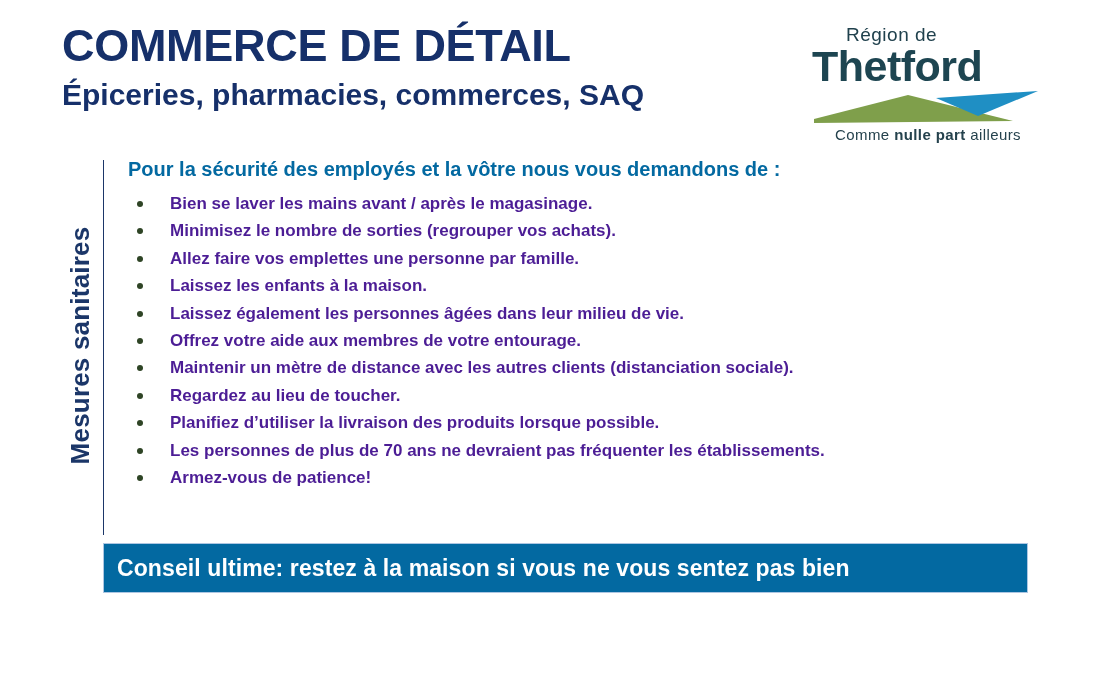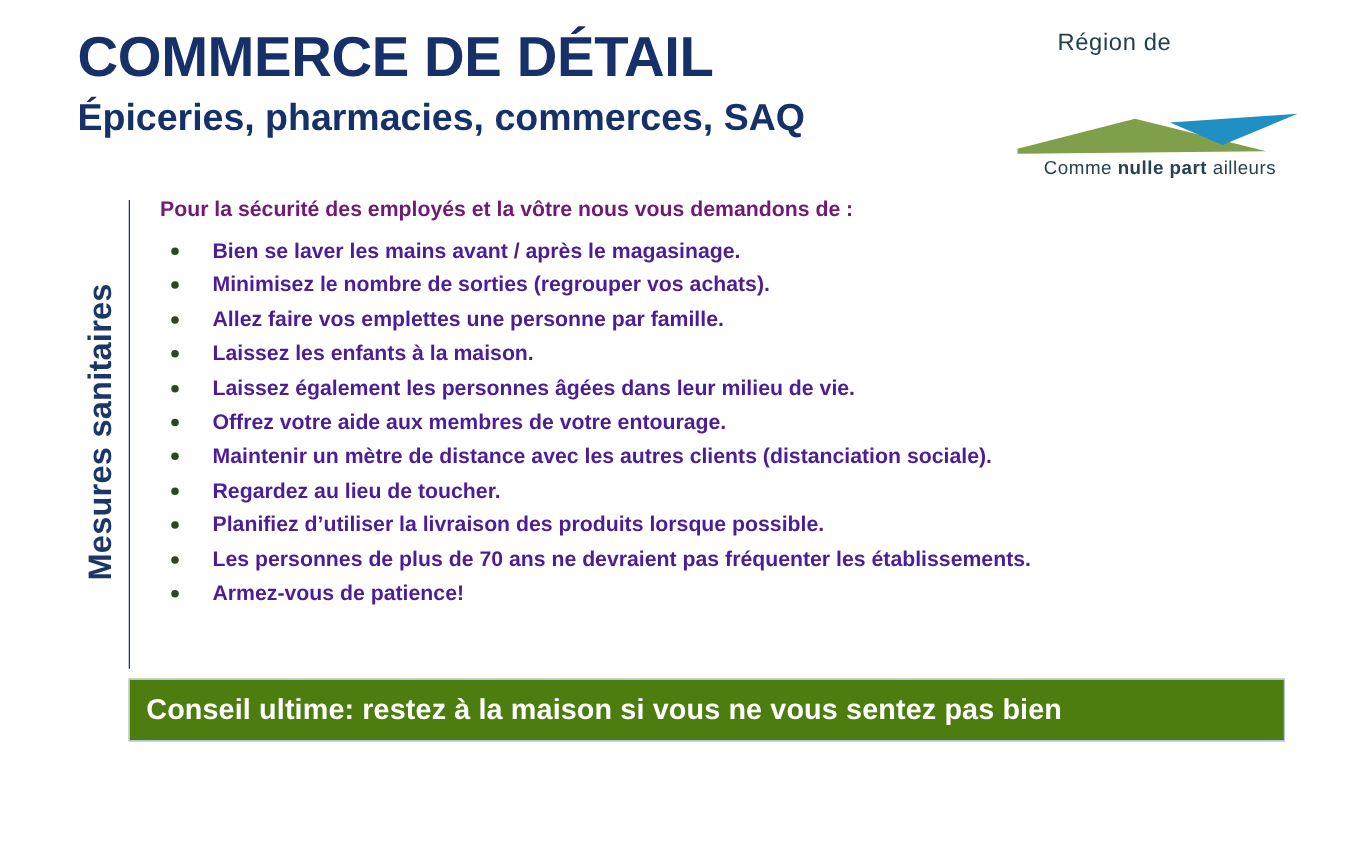--- a/index.html
+++ b/index.html
@@ -128,23 +128,23 @@
   }
 
   
   .content {
     position: absolute;
     left: 128px;
     top: 158px;
     width: 920px;
   }
   .intro {
-    font-size: 17px;
-    font-weight: bold;
-    color: #701a75;
+    font-size: 20px;
+    font-weight: bold;
+    color: #0369a1;
     margin-bottom: 9px;
     font-family: "Liberation Sans", sans-serif;
   }
   ul.measures {
     list-style: none;
     margin: 0;
     padding: 0;
   }
   ul.measures li {
     position: relative;
@@ -196,20 +196,21 @@
 <div id="poster">
 
   <div class="header">
     <div class="title-block">
       <div class="main-title">COMMERCE DE DÉTAIL</div>
       <div class="sub-title">Épiceries, pharmacies, commerces, SAQ</div>
     </div>
 
     <div class="logo">
       <div class="logo-region">Région de</div>
+      <div class="logo-name">Thetford</div>
       <svg class="logo-shapes" viewBox="0 0 230 34">
         <polygon id="logo-green-wedge" points="6,29 100,5 205,31 6,33" fill="#7f9f4b"></polygon>
         <polygon id="logo-blue-wedge" points="128,8 230,1 170,26" fill="#1f8fc4"></polygon>
       </svg>
       <div class="logo-tagline"><span>Comme </span><b>nulle part</b><span> ailleurs</span></div>
     </div>
   </div>
 
   <div class="side-label">Mesures sanitaires</div>
   <div class="divider"></div>
@@ -224,17 +225,17 @@
         <li><span class="bullet"></span><span>Laissez également les personnes âgées dans leur milieu de vie.</span></li>
         <li><span class="bullet"></span><span>Offrez votre aide aux membres de votre entourage.</span></li>
         <li><span class="bullet"></span><span>Maintenir un mètre de distance avec les autres clients (distanciation sociale).</span></li>
         <li><span class="bullet"></span><span>Regardez au lieu de toucher.</span></li>
         <li><span class="bullet"></span><span>Planifiez d’utiliser la livraison des produits lorsque possible.</span></li>
         <li><span class="bullet"></span><span>Les personnes de plus de 70 ans ne devraient pas fréquenter les établissements.</span></li>
         <li><span class="bullet"></span><span>Armez-vous de patience!</span></li>
       </ul>
   </div>
 
-  <div class="footer-bar" style="background: #4d7c0f;">
+  <div class="footer-bar" style="background: #0369a1;">
     <div class="footer-text" style="color: rgb(255, 255, 255);">Conseil ultime: restez à la maison si vous ne vous sentez pas bien</div>
   </div>
 
 </div>
 
 </body></html>

